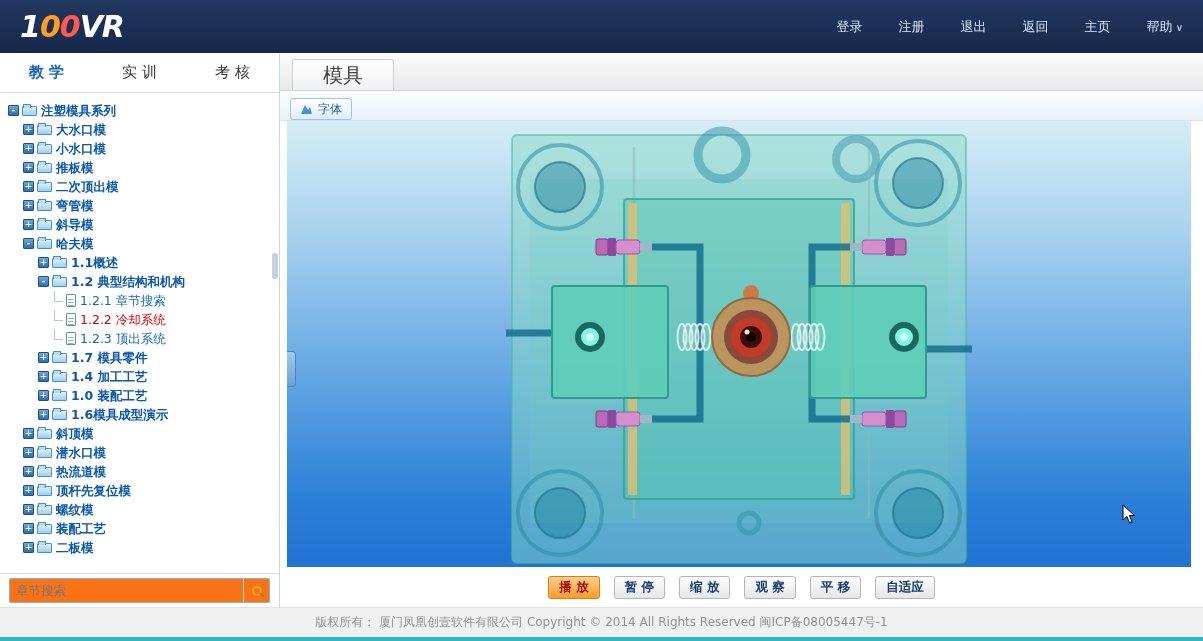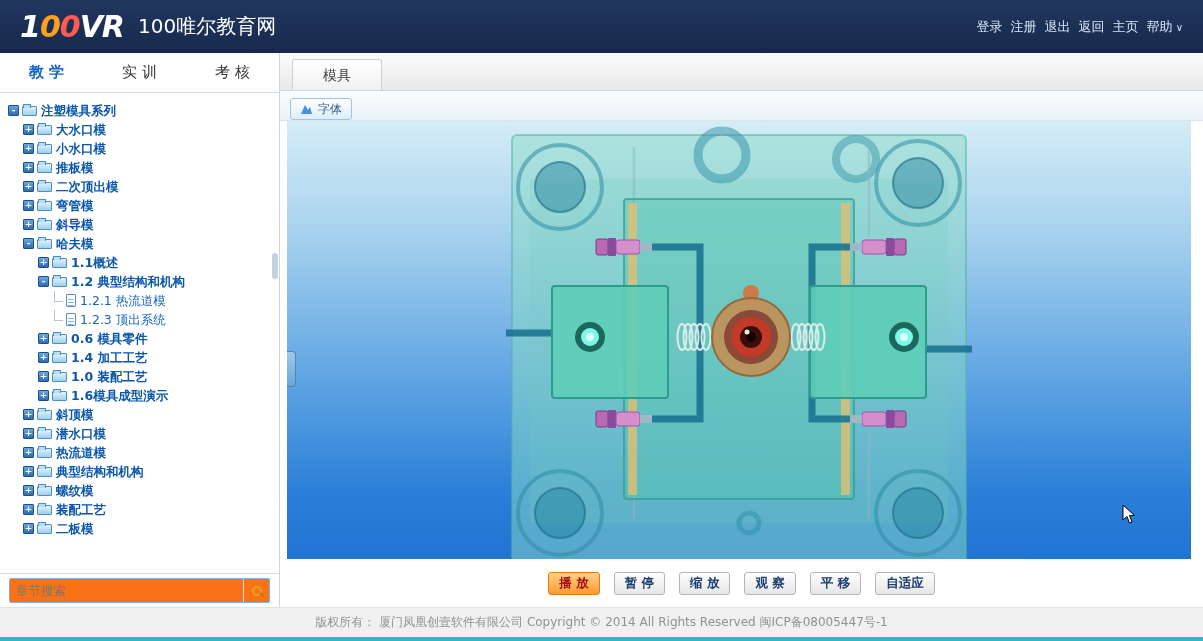--- a/index.html
+++ b/index.html
@@ -6,21 +6,21 @@
   html,body { width:1203px; height:641px; overflow:hidden; background:#fff;
     font-family:"DejaVu Sans","Liberation Sans",sans-serif; }
 
   
   .header { height:53px; background:linear-gradient(#22375f,#16294c);
     display:flex; align-items:center; padding:0 20px; }
   .logo { font-size:30px; font-weight:bold; font-style:italic; letter-spacing:-1px;
     display:flex; align-items:center; cursor:pointer; }
   .logo span { display:inline-block; }
   .site-title { color:#ffffff; font-size:20px; margin-left:14px; }
-  .top-nav { margin-left:auto; display:flex; gap:8px; }
+  .top-nav { margin-left:auto; display:flex; gap:36px; }
   .top-nav a { color:#d8e4fa; font-size:13px; text-decoration:none; cursor:pointer; }
   .top-nav a .caret { font-size:10px; color:#d8e4fa; }
 
   
   .content { display:flex; height:554px; }
 
   
   .sidebar { width:280px; border-right:1px solid #ccd6de; display:flex;
     flex-direction:column; background:#fff; }
   .side-tabs { display:flex; height:40px; border-bottom:1px solid #dcdcdc; flex:none; }
@@ -57,37 +57,37 @@
   .search-btn { flex:none; width:26px; height:100%; display:flex; align-items:center;
     justify-content:center; cursor:pointer; border-left:1px solid #d5e4f0; }
   .mag { width:10px; height:10px; border:2px solid #e8a21a; border-radius:50%; position:relative; }
   .mag::after { content:""; position:absolute; width:6px; height:2px; background:#b87a10;
     transform:rotate(45deg); right:-5px; bottom:-2px; border-radius:1px; }
 
   
   .main { flex:1; min-width:0; display:flex; flex-direction:column; background:#fff; }
   .doc-tabbar { flex:none; height:38px; background:linear-gradient(#fbfbfb,#e9e9e9);
     border-bottom:1px solid #d4d4d4; display:flex; align-items:flex-end; padding-left:12px; }
-  .doc-tab { height:31px; line-height:31px; padding:0 30px; font-size:14px; color:#444;
+  .doc-tab { height:31px; line-height:31px; padding:0 30px; font-size:20px; color:#444;
     background:linear-gradient(#ffffff,#f1f1f1); border:1px solid #cfcfcf; border-bottom:none;
     border-radius:3px 3px 0 0; cursor:pointer; }
   .toolbar { flex:none; height:30px; background:linear-gradient(#f9fcfe,#e9f2f8);
     border-bottom:1px solid #d9e4ec; display:flex; align-items:flex-end; padding-left:10px; }
   .font-btn { display:flex; align-items:center; gap:5px; height:22px; padding:0 9px;
     background:linear-gradient(#ffffff,#ddedf9); border:1px solid #9fc4e2; border-radius:3px;
     font-size:12px; color:#2a5d91; cursor:pointer; }
   .viewer-wrap { flex:1; padding:0 12px 0 7px; min-height:0; }
   .viewer { width:100%; height:100%; position:relative; overflow:hidden; cursor:default;
     background:linear-gradient(180deg,#d5edf6 0%,#a8d2ee 25%,#5da3e2 60%,#2a7fd8 85%,#2174d2 100%); }
   .mold-svg { position:absolute; left:50%; top:0; transform:translateX(-50%); }
   .collapse-handle { position:absolute; left:0; top:230px; width:9px; height:36px;
     background:linear-gradient(#9ec9ec,#6aa4d8); border:1px solid #4a86c0; border-left:none;
     border-radius:0 4px 4px 0; cursor:pointer; }
   .cursor { position:absolute; left:835px; top:383px; }
-  .controls { flex:none; height:48px; display:flex; align-items:center; justify-content:center;
+  .controls { flex:none; height:40px; display:flex; align-items:center; justify-content:center;
     gap:14px; background:#fff; }
   .ctrl-btn { height:23px; padding:0 10px; font-size:12.5px; font-weight:bold; color:#1a3c6e;
     background:linear-gradient(#fefefe,#e6e6e6); border:1px solid #b5b5b5; border-radius:3px;
     cursor:pointer; font-family:inherit; }
   .ctrl-btn.active { background:linear-gradient(#ffd08a,#ff9b2e); border-color:#e07c10;
     color:#a01010; }
 
   
   .footer { height:30px; display:flex; align-items:center; justify-content:center;
     background:#f0f0f0; border-top:1px solid #e2e2e2; color:#919191; font-size:12px; }
@@ -96,21 +96,20 @@
 </head>
 <body>
 
 <div class="header">
   <div class="logo">
       <span style="color: rgb(255, 255, 255);">1</span>
       <span style="color: rgb(255, 158, 31);">0</span>
       <span style="color: rgb(255, 90, 78);">0</span>
       <span style="color: rgb(255, 255, 255);">VR</span>
     </div>
-  <div class="site-title">100唯尔教育网</div>
   <div class="top-nav">
       <a>登录</a>
       <a>注册</a>
       <a>退出</a>
       <a>返回</a>
       <a>主页</a>
       <a>帮助<span class="caret"> ∨</span></a>
     </div>
 </div>
 
@@ -170,31 +169,36 @@
           <span class="lab">1.1概述</span>
         </div>
         <div class="tree-row" style="padding-left: 34px;">
           <span class="toggle">-</span>
           <span class="folder"></span>
           <span class="lab">1.2 典型结构和机构</span>
         </div>
         <div class="tree-row doc" style="padding-left: 49px;">
           <span class="conn"></span>
           <span class="docicon"></span>
-          <span class="lab">1.2.1 热流道模</span>
+          <span class="lab">1.2.1 章节搜索</span>
+        </div>
+        <div class="tree-row selected doc" style="padding-left: 49px;">
+          <span class="conn"></span>
+          <span class="docicon"></span>
+          <span class="lab">1.2.2 冷却系统</span>
         </div>
         <div class="tree-row doc" style="padding-left: 49px;">
           <span class="conn"></span>
           <span class="docicon"></span>
           <span class="lab">1.2.3 顶出系统</span>
         </div>
         <div class="tree-row" style="padding-left: 34px;">
           <span class="toggle">+</span>
           <span class="folder"></span>
-          <span class="lab">0.6 模具零件</span>
+          <span class="lab">1.7 模具零件</span>
         </div>
         <div class="tree-row" style="padding-left: 34px;">
           <span class="toggle">+</span>
           <span class="folder"></span>
           <span class="lab">1.4 加工工艺</span>
         </div>
         <div class="tree-row" style="padding-left: 34px;">
           <span class="toggle">+</span>
           <span class="folder"></span>
           <span class="lab">1.0 装配工艺</span>
@@ -215,21 +219,21 @@
           <span class="lab">潜水口模</span>
         </div>
         <div class="tree-row" style="padding-left: 19px;">
           <span class="toggle">+</span>
           <span class="folder"></span>
           <span class="lab">热流道模</span>
         </div>
         <div class="tree-row" style="padding-left: 19px;">
           <span class="toggle">+</span>
           <span class="folder"></span>
-          <span class="lab">典型结构和机构</span>
+          <span class="lab">顶杆先复位模</span>
         </div>
         <div class="tree-row" style="padding-left: 19px;">
           <span class="toggle">+</span>
           <span class="folder"></span>
           <span class="lab">螺纹模</span>
         </div>
         <div class="tree-row" style="padding-left: 19px;">
           <span class="toggle">+</span>
           <span class="folder"></span>
           <span class="lab">装配工艺</span>

